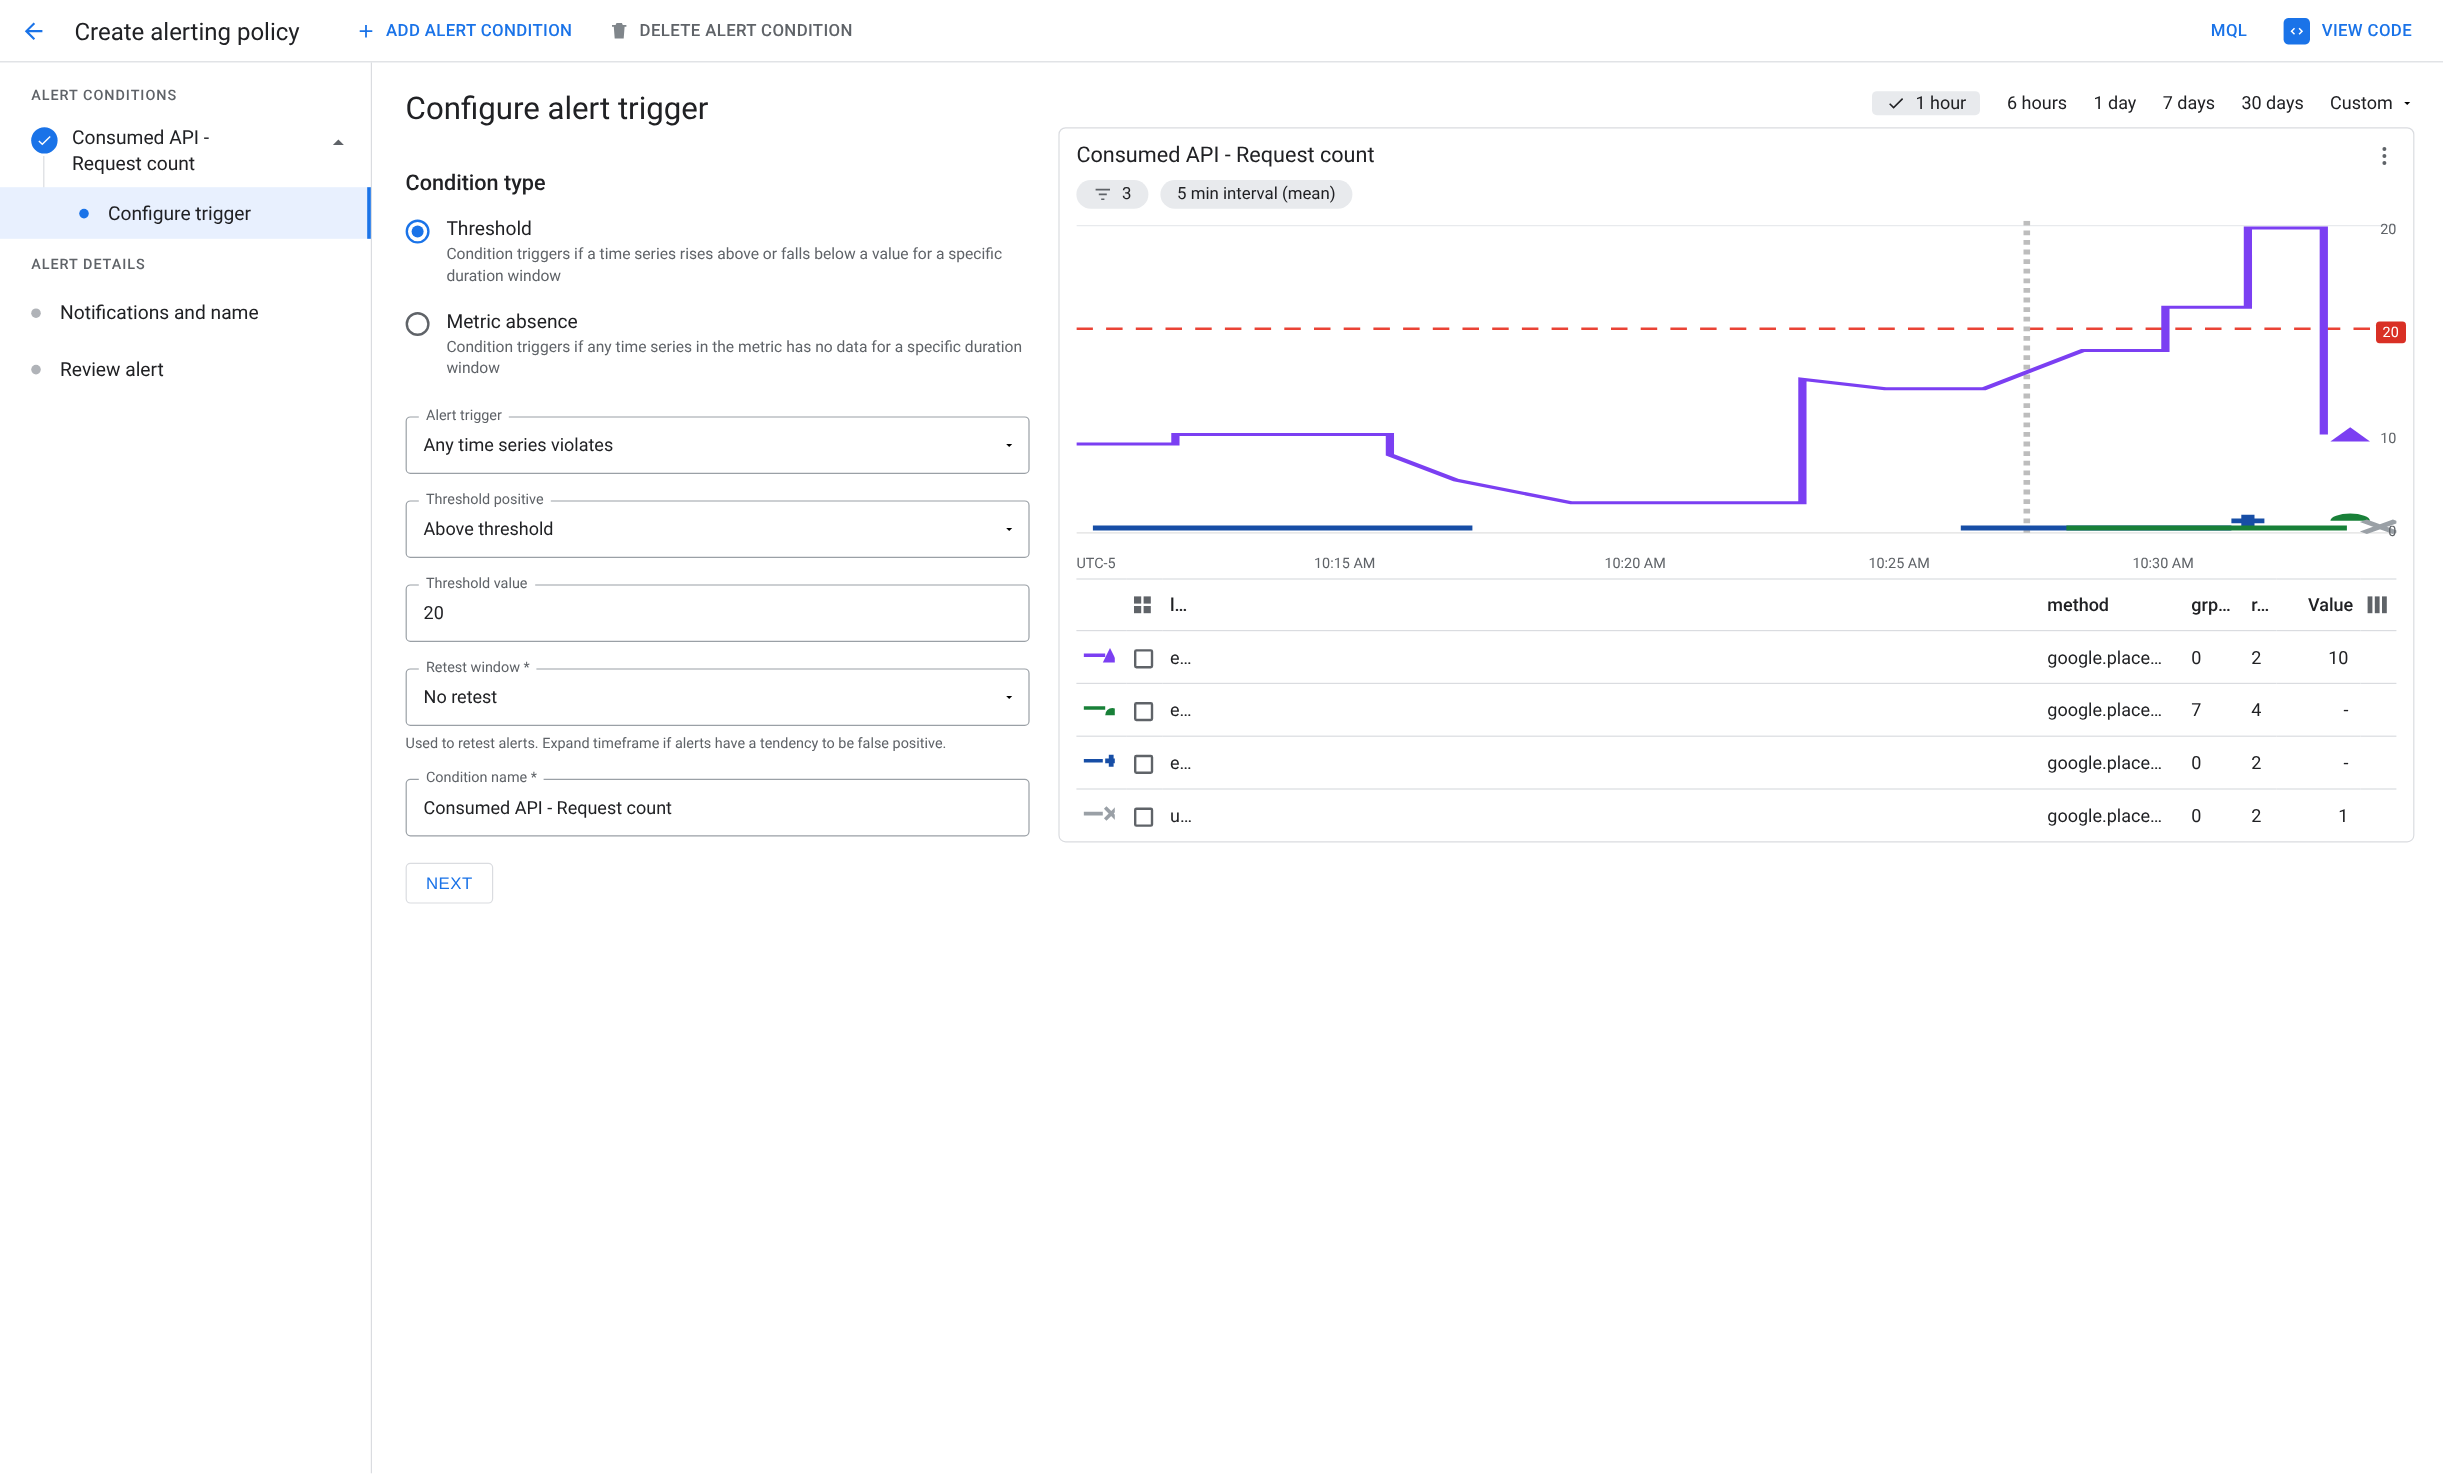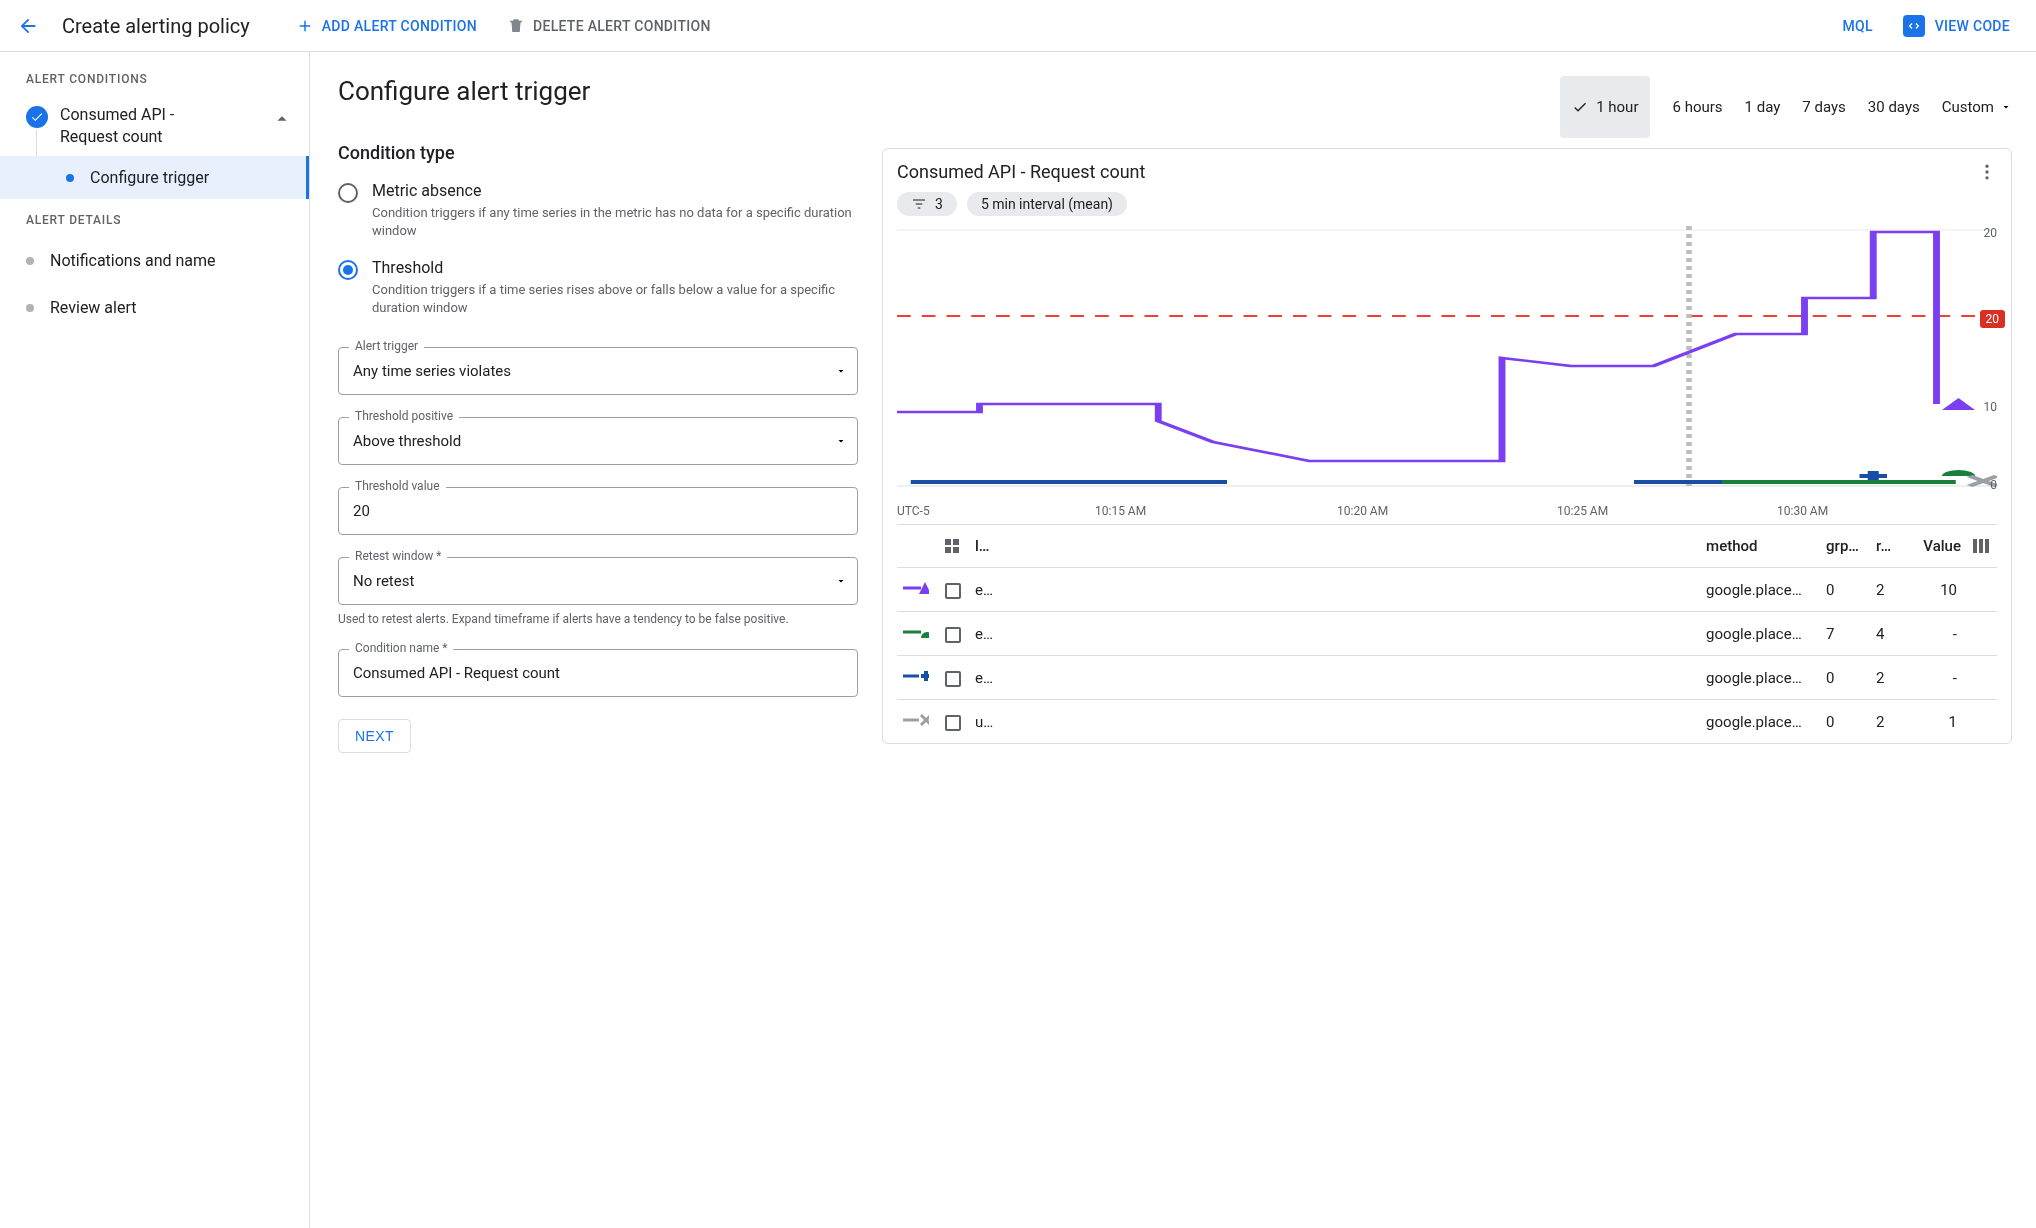--- a/index.html
+++ b/index.html
@@ -56,21 +56,21 @@
   .radio-desc{ font-size:13px; color:var(--muted); margin-top:4px; line-height:18px;}
   .field{ position:relative; border:1px solid #9aa0a6; border-radius:4px; margin-top:22px; }
   .field .float{ position:absolute; top:-9px; left:10px; background:#fff; padding:0 6px; font-size:12px; color:var(--muted); }
   .field .value{ padding:14px 40px 14px 14px; font-size:15px; }
   .field .drop{ position:absolute; right:10px; top:50%; transform:translateY(-50%); }
   .helper{ font-size:12px; color:var(--muted); margin-top:6px; line-height:16px; }
   .next-btn{ margin-top:22px; border:1px solid var(--border); background:#fff; color:var(--blue); font-weight:500; font-size:14px; letter-spacing:.4px; padding:8px 16px; border-radius:4px; cursor:pointer;}
   
   .right-col{ flex:1; min-width:0; }
   .range-row{ display:flex; align-items:center; gap:22px; justify-content:flex-end; margin-bottom:10px; font-size:15px;}
-  .range-chip{ display:flex; align-items:center; gap:8px; background:var(--chip); padding:22px 12px; border-radius:4px; cursor:pointer;}
+  .range-chip{ display:flex; align-items:center; gap:8px; background:var(--chip); padding:1px 12px; border-radius:4px; cursor:pointer;}
   .range-item{ color:var(--ink); cursor:pointer;}
   .range-custom{ display:flex; align-items:center; gap:6px; cursor:pointer;}
   .card{ border:1px solid var(--border); border-radius:6px; padding:12px 14px 0; }
   .card-header{ display:flex; align-items:center; }
   .card-title{ font-size:18px; font-weight:400; }
   .kebab{ margin-left:auto; width:20px; height:20px; color:var(--muted); cursor:pointer;}
   .chips{ display:flex; gap:10px; margin:10px 0 10px; }
   .chipx{ background:var(--chip); border-radius:16px; padding:4px 14px; font-size:14px; display:flex; align-items:center; gap:8px; cursor:pointer;}
   .filter-ico{ width:16px; height:16px; }
   .chart-wrap{ position:relative; height:270px; }
@@ -164,33 +164,33 @@
     </div>
   </div>
 
   <div class="main">
 
     <div class="form-col">
       <h1 class="h1">Configure alert trigger</h1>
       <div class="h2">Condition type</div>
 
       <div class="radio-item">
-        <div class="radio unchecked"></div>
-        <div>
-          <div class="radio-title">Metric absence</div>
-          <div class="radio-desc">Condition triggers if any time series in the metric has no data for a specific duration window</div>
-        </div>
-      </div>
-      <div class="radio-item">
         <div class="radio">
             <div class="inner"></div>
           </div>
         <div>
           <div class="radio-title">Threshold</div>
           <div class="radio-desc">Condition triggers if a time series rises above or falls below a value for a specific duration window</div>
+        </div>
+      </div>
+      <div class="radio-item">
+        <div class="radio unchecked"></div>
+        <div>
+          <div class="radio-title">Metric absence</div>
+          <div class="radio-desc">Condition triggers if any time series in the metric has no data for a specific duration window</div>
         </div>
       </div>
 
       <div class="field">
         <div class="float">Alert trigger</div>
         <div class="value">Any time series violates</div>
         <svg class="drop" width="12" height="12" viewBox="0 0 24 24">
             <path d="M7 10l5 5 5-5z"></path>
           </svg>
       </div>

